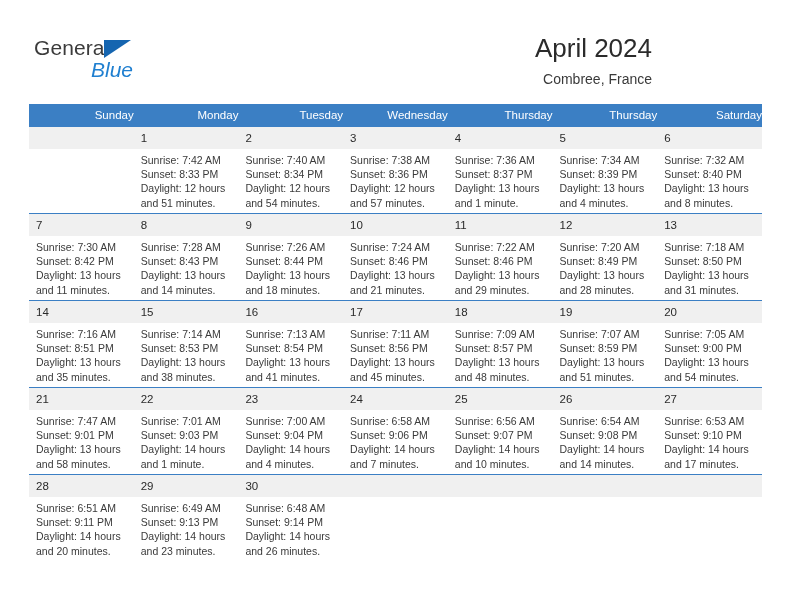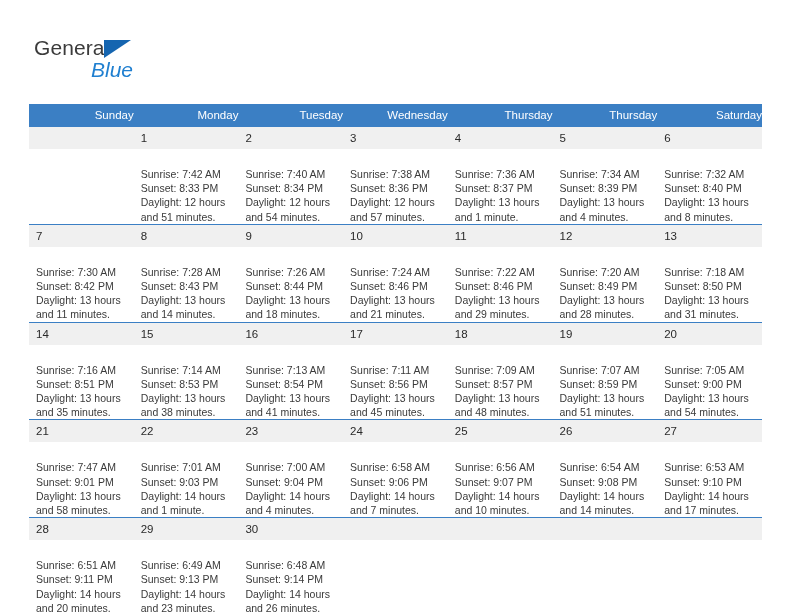--- a/index.html
+++ b/index.html
@@ -122,40 +122,44 @@
     font-size: 11.5px;
     color: #2a2a2a;
     line-height: 14px;
     padding: 4px 0 4px 7px;
     height: 14px;
   }
   .daynum.empty { color: transparent; }
   td.empty-cell .details { visibility: hidden; }
 
   .details {
-    padding: 18px 6px 0 7px;
+    padding: 4px 6px 0 7px;
     font-size: 10.5px;
     line-height: 14.2px;
     color: #3a3a3a;
   }
   .details div { white-space: nowrap; }
 </style>
 </head>
 <body>
 
 <div class="page">
 
   <div class="top-bar">
 
     <div class="brand">
       <span class="brand-general">General</span>
       <span class="brand-triangle"></span>
       <span class="brand-blue">Blue</span>
     </div>
 
+    <div class="title-block">
+      <div class="cal-title">April 2024</div>
+      <div class="cal-subtitle">Combree, France</div>
+    </div>
 
   </div>
 
   <table class="calendar">
     <colgroup>
       <col>
         <col>
         <col>
         <col>
         <col>

